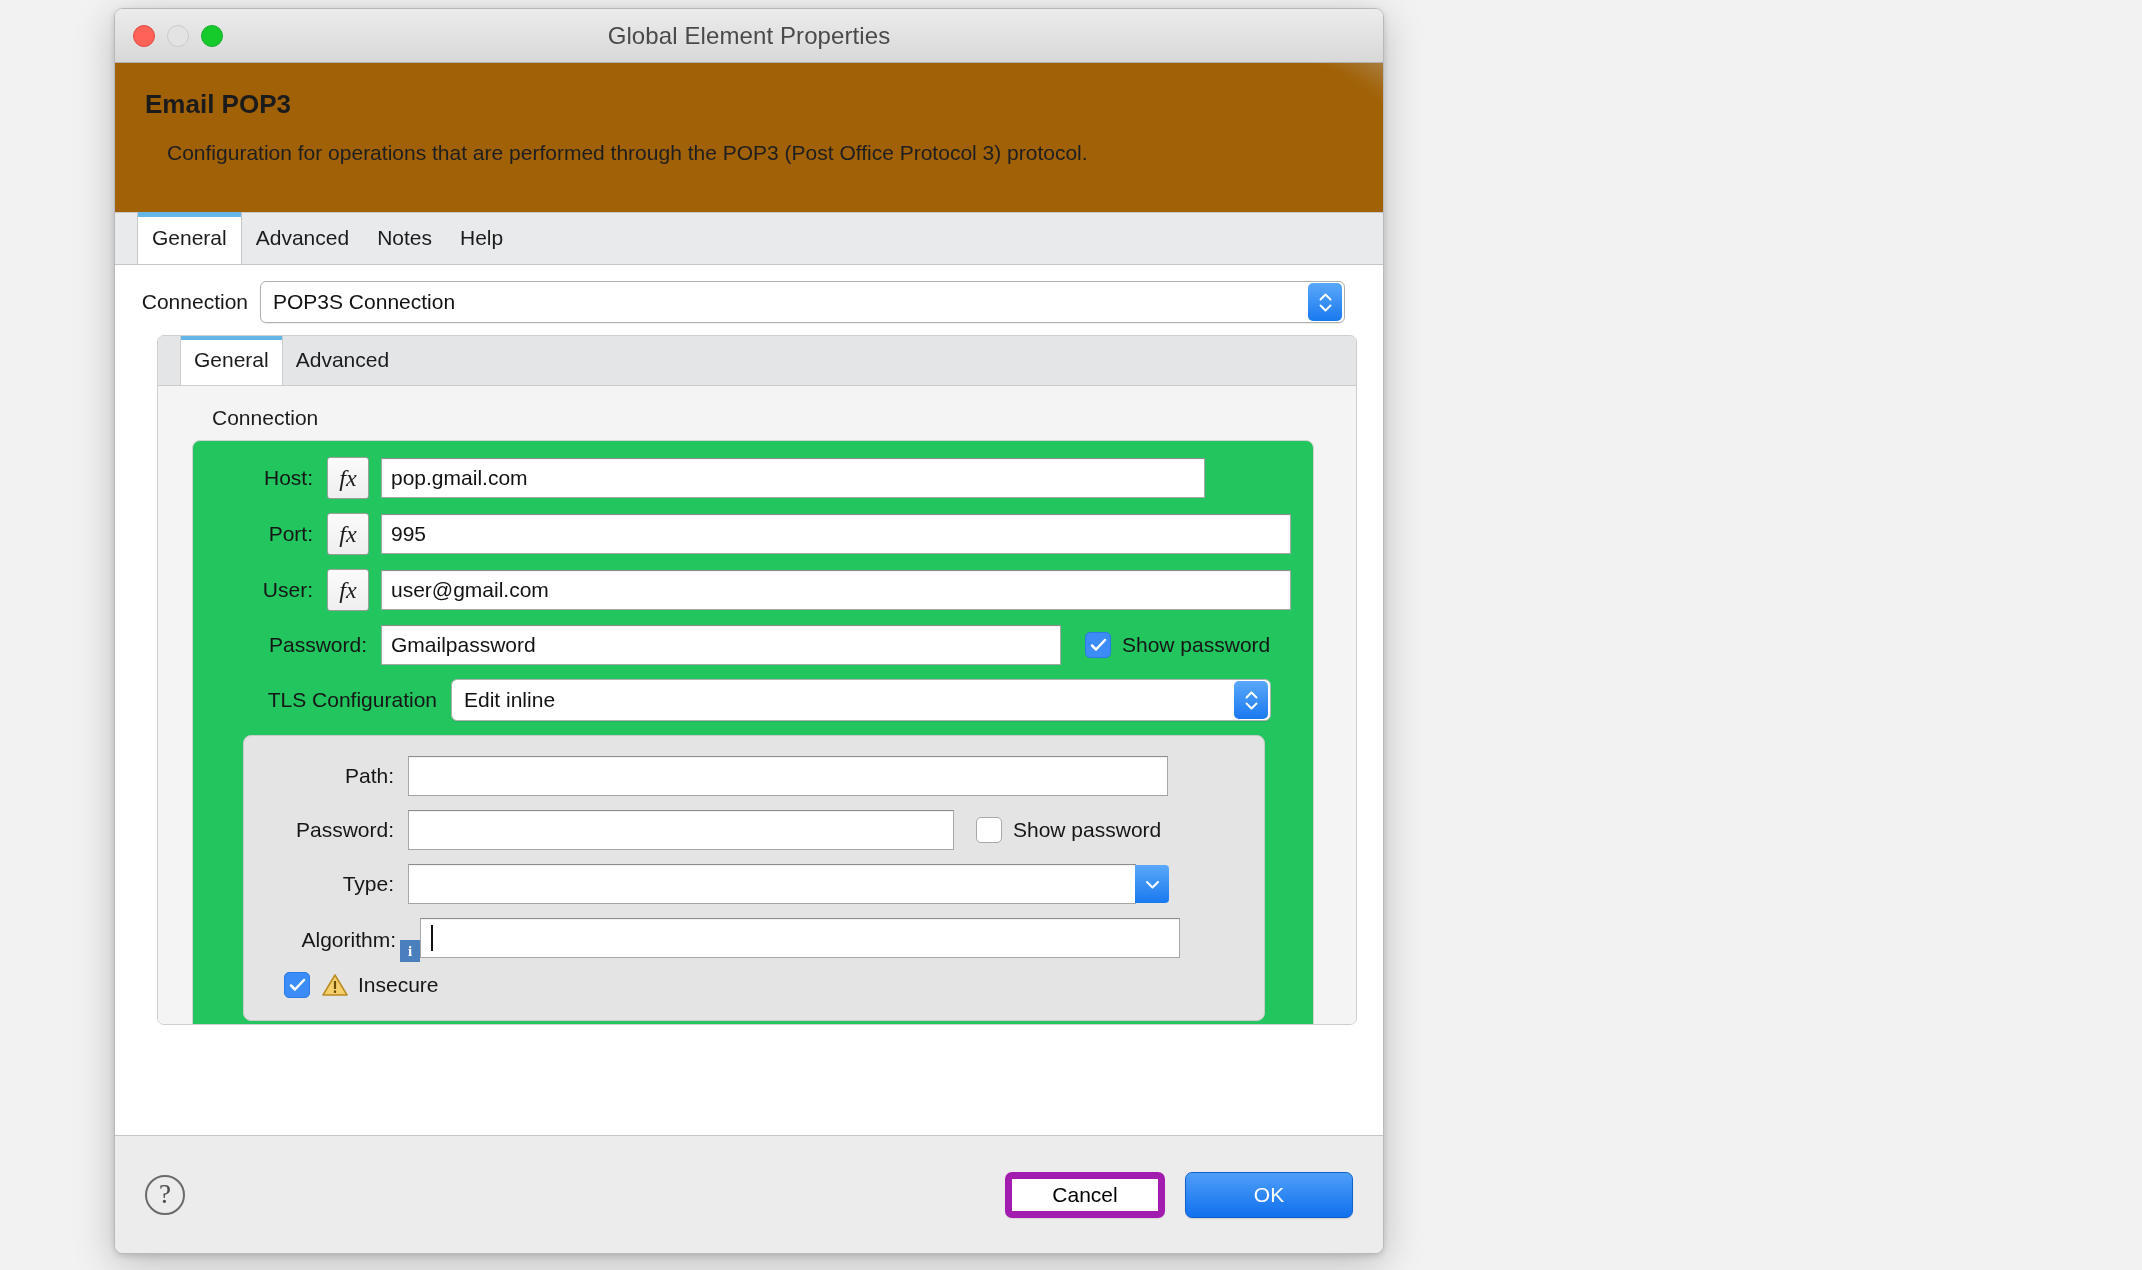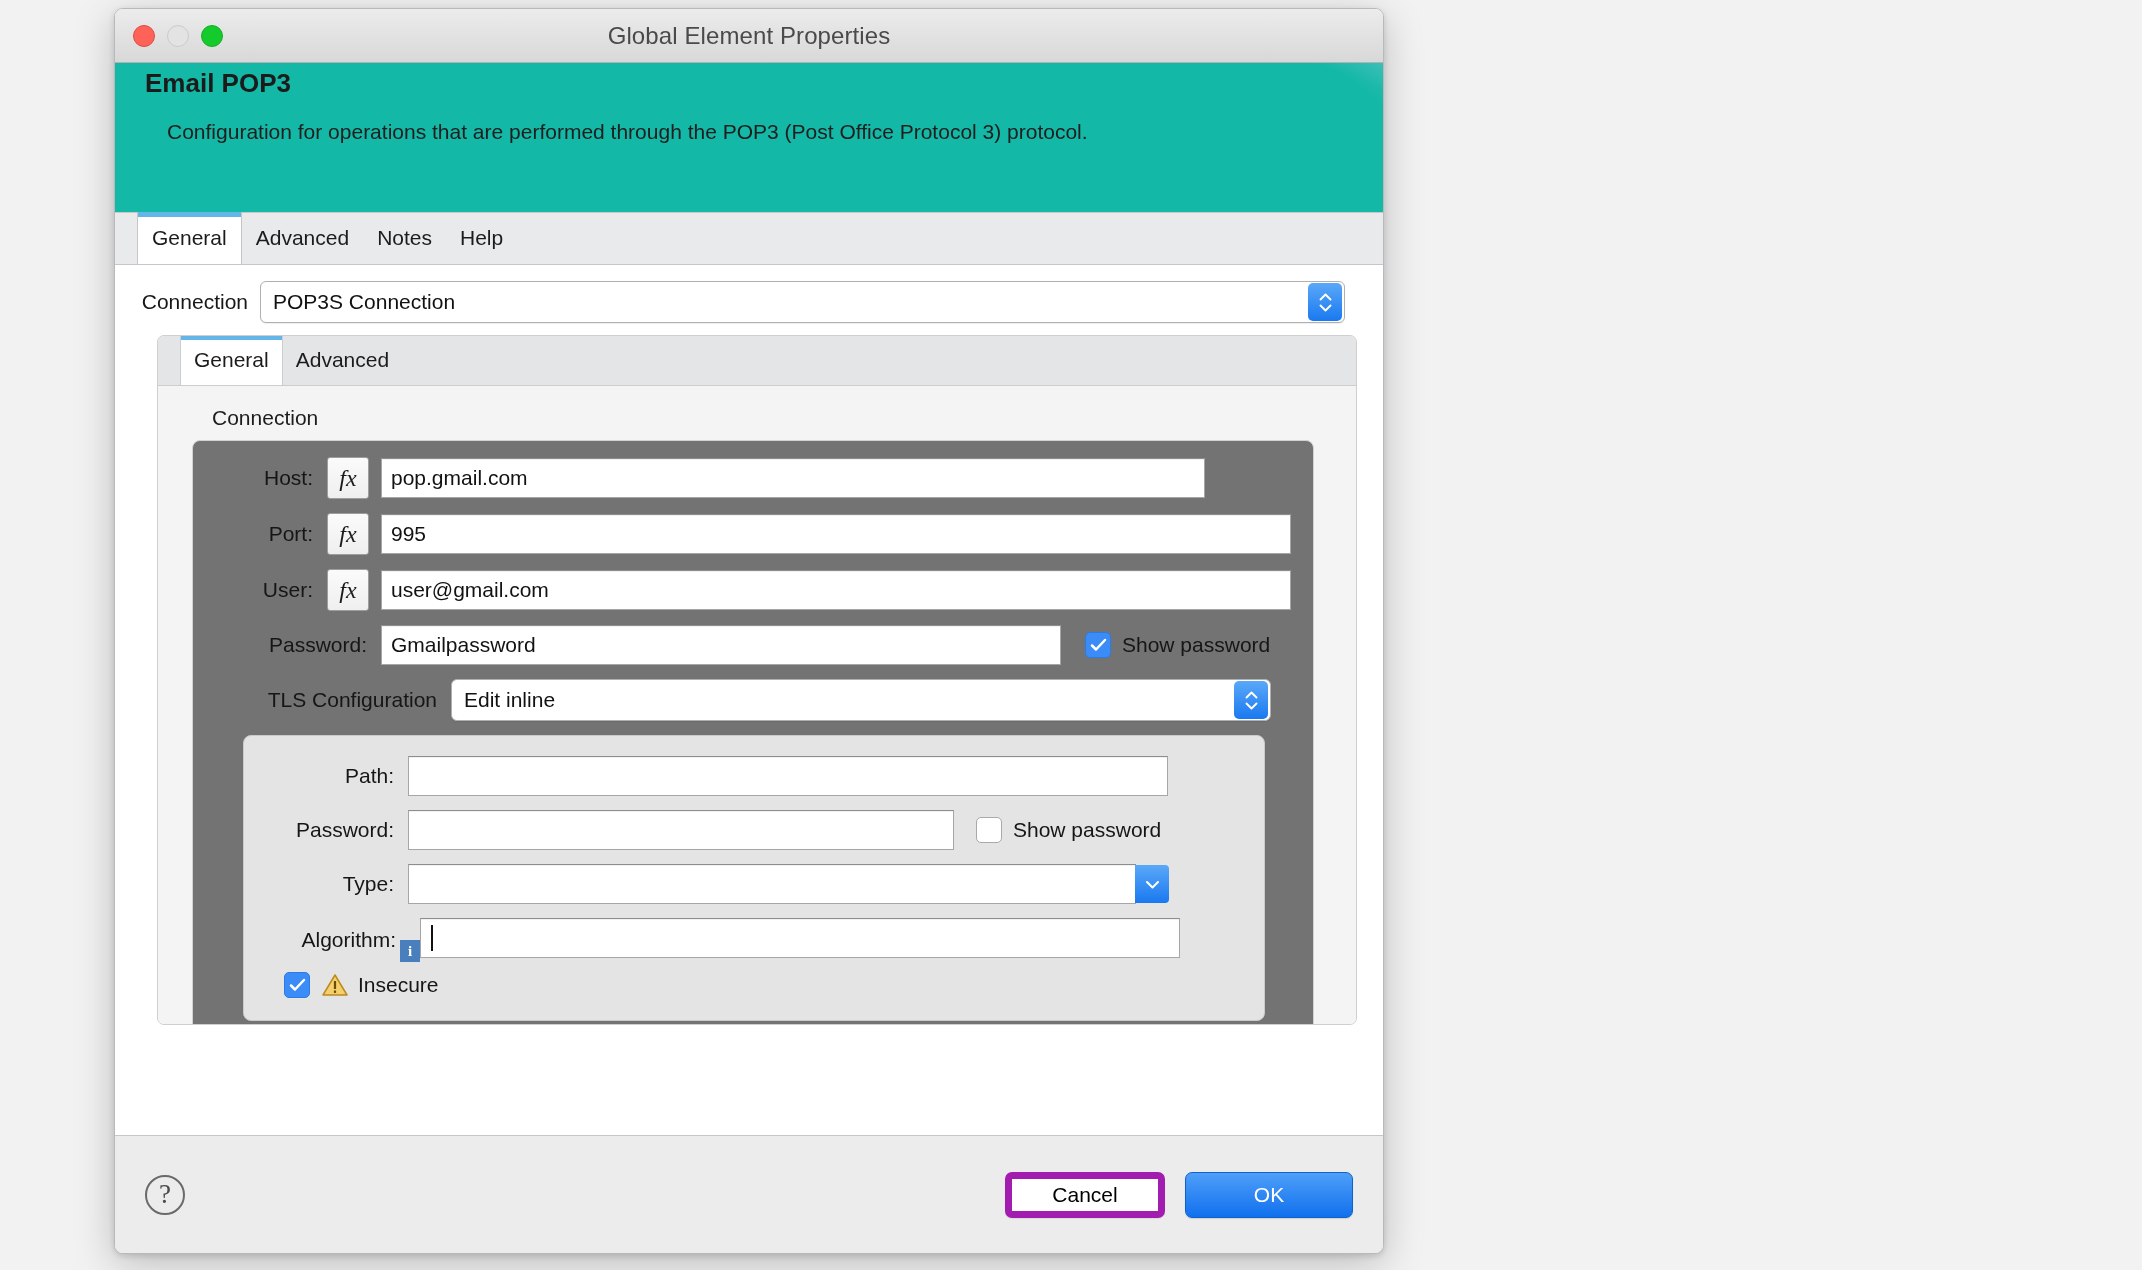--- a/index.html
+++ b/index.html
@@ -48,22 +48,22 @@
   .light.green { background: #14cb2b; border: 1px solid #14ae27; }
   .window-title {
     width: 100%; text-align: center;
     font-size: 24px; color: #4a4a4a; font-weight: 400;
     letter-spacing: 0.1px;
   }
 
   
   .header {
     position: relative;
-    background: #14b8a6;
-    padding: 5px 30px 26px 30px;
+    background: #a16207;
+    padding: 26px 30px 26px 30px;
     overflow: hidden;
     border-bottom: 1px solid #c8c8c8;
     height: 150px;
   }
   .header .arc1, .header .arc2 {
     position: absolute; border-radius: 50%; pointer-events: none;
   }
   .header .arc1 {
     right: -130px; top: -100px;
     width: 420px; height: 420px;
@@ -205,21 +205,21 @@
     background: #f4f4f4;
     padding: 14px 26px 0 26px;
   }
   .group-title {
     font-size: 21px; color: #1d1d1d;
     margin: 6px 0 10px 28px;
   }
   .group-box {
     border: 1px solid #d2d2d2;
     border-radius: 8px;
-    background: #737373;
+    background: #22c55e;
     padding: 16px 22px 14px 22px;
   }
 
   
   .fx {
     width: 42px; height: 42px;
     border: 1px solid #9e9e9e;
     background: linear-gradient(to bottom,#fbfbfb,#efefef);
     border-radius: 3px;
     display: flex; align-items: center; justify-content: center;

